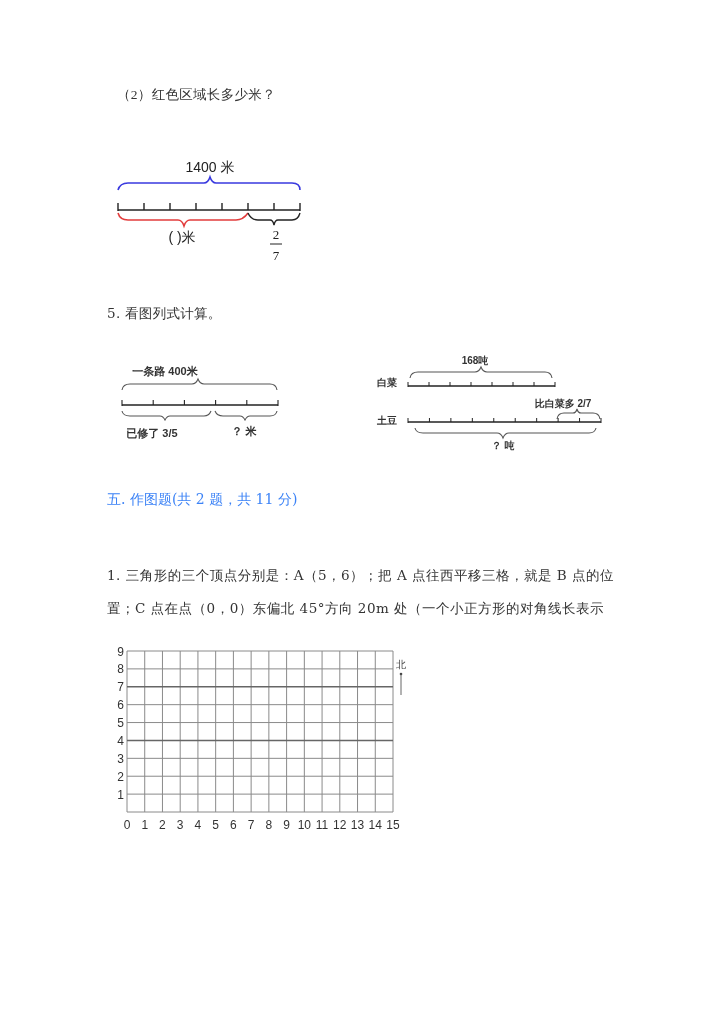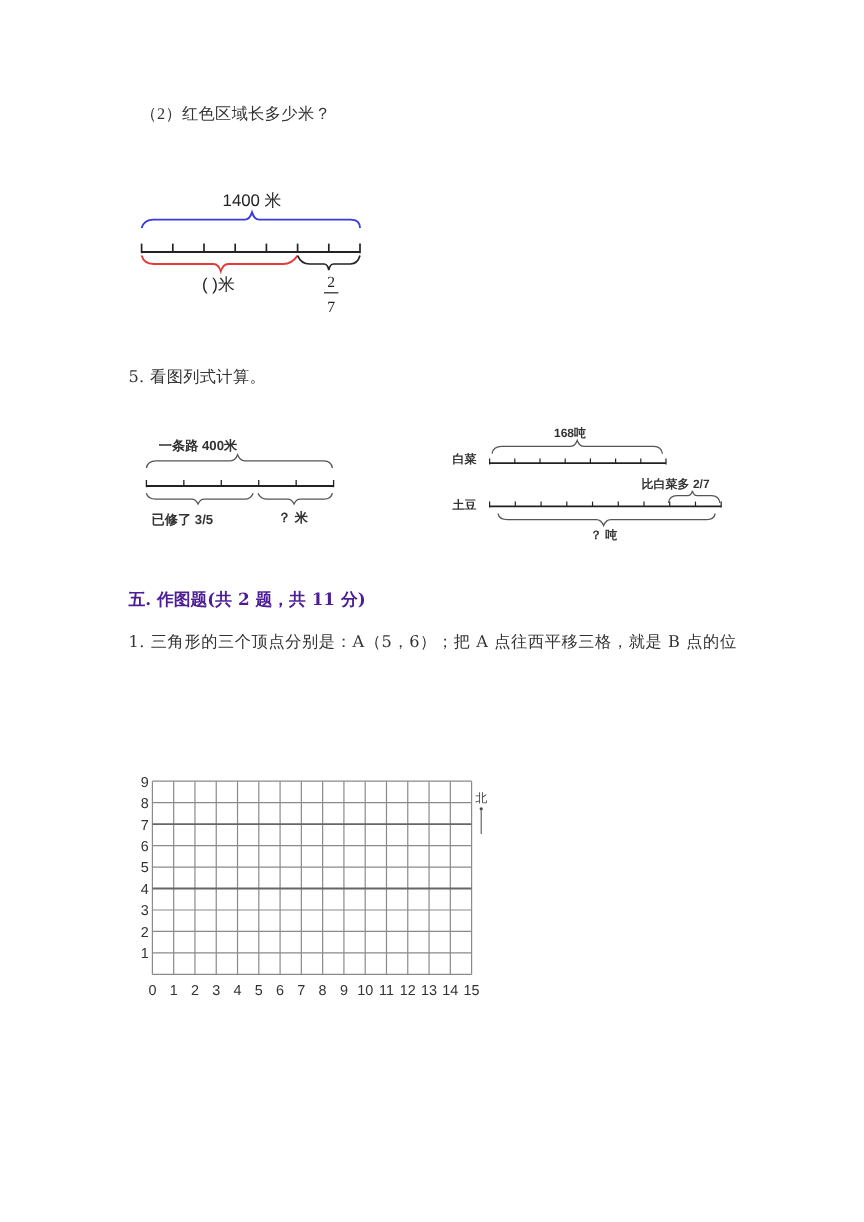--- a/index.html
+++ b/index.html
@@ -1,21 +1,21 @@
 <!DOCTYPE html>
 <html><head>
 <meta charset="utf-8">
 <style>
   html, body { margin:0; padding:0; background:#ffffff; }
   body { width:720px; height:1018px; position:relative; overflow:hidden;
          font-family:"DejaVu Serif","Liberation Serif",serif; color:#222; }
   .abs { position:absolute; }
   .txt { font-size:13.5px; color:#333; white-space:nowrap; letter-spacing:0.3px; }
-  .heading { font-size:14px; font-weight:bold; color:#4c1d95; white-space:nowrap; }
-  .para { font-size:13.5px; color:#333; line-height:33px; width:515px; letter-spacing:0.5px; }
+  .heading { font-size:14px; font-weight:normal; color:#3b82f6; white-space:nowrap; }
+  .para { font-size:13.5px; color:#333; line-height:33px; width:515px; letter-spacing:0.5px;margin-top:40px; }
   svg text { font-family:"Liberation Sans","DejaVu Sans",sans-serif; }
   .serif { font-family:"Liberation Serif","DejaVu Serif",serif; }
 </style>
 </head>
 <body>
 
 <div class="abs txt" style="left:117px;top:86px;font-family:Liberation Serif, serif;">（2）红色区域长多少米？</div>
 
 <svg class="abs" style="left:110px;top:150px;" width="200" height="120" viewBox="0 0 200 120">
   <text id="d1-total" x="100" y="22" font-size="14" text-anchor="middle" fill="#222">1400 米</text>
@@ -94,20 +94,21 @@
       <line x1="214.55555555555554" y1="73" x2="214.55555555555554" y2="77" stroke="#222" stroke-width="1"></line>
       <line x1="236" y1="73" x2="236" y2="78" stroke="#222" stroke-width="1"></line>
     </g>
   <path d="M50 83 Q51 88 58 88 L132 88 Q136 88 138 93 Q140 88 144 88 L224 88 Q230 88 231 83" fill="none" stroke="#555" stroke-width="1.1"></path>
   <text x="138" y="104" font-size="10" font-weight="bold" text-anchor="middle" fill="#333">？ 吨</text>
 </svg>
 
 <div class="abs heading" style="left:107px;top:491px;">五. 作图题(共 2 题，共 11 分)</div>
 <div class="abs para" style="left:107px;top:519px;">
   <div>1. 三角形的三个顶点分别是：A（5，6）；把 A 点往西平移三格，就是 B 点的位</div>
+  <div>置；C 点在点（0，0）东偏北 45°方向 20m 处（一个小正方形的对角线长表示</div>
 </div>
 
 <svg class="abs" style="left:110px;top:640px;" width="310" height="200" viewBox="0 0 310 200">
   <g id="grid-lines">
       <line x1="17" y1="11" x2="17" y2="172" stroke="#8a8a8a" stroke-width="1"></line>
       <line x1="34.733333333333334" y1="11" x2="34.733333333333334" y2="172" stroke="#8a8a8a" stroke-width="1"></line>
       <line x1="52.46666666666667" y1="11" x2="52.46666666666667" y2="172" stroke="#8a8a8a" stroke-width="1"></line>
       <line x1="70.2" y1="11" x2="70.2" y2="172" stroke="#8a8a8a" stroke-width="1"></line>
       <line x1="87.93333333333334" y1="11" x2="87.93333333333334" y2="172" stroke="#8a8a8a" stroke-width="1"></line>
       <line x1="105.66666666666667" y1="11" x2="105.66666666666667" y2="172" stroke="#8a8a8a" stroke-width="1"></line>

